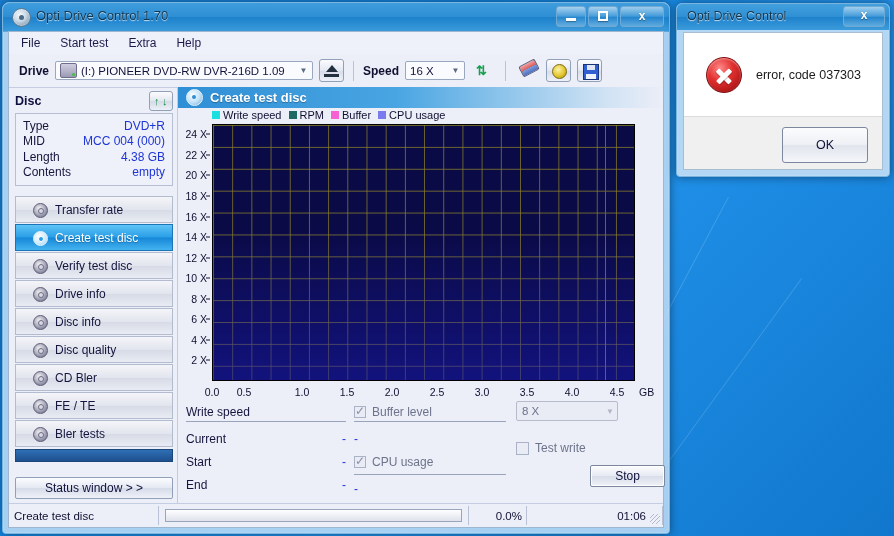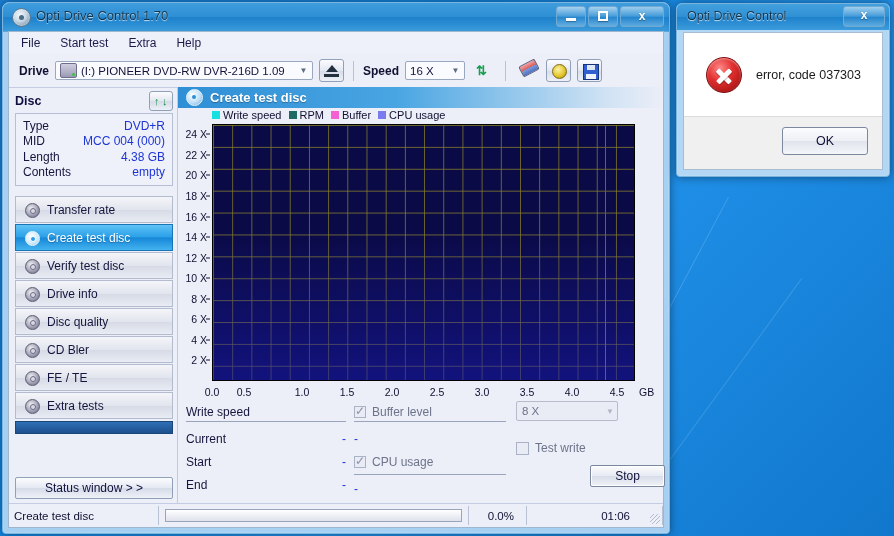--- a/index.html
+++ b/index.html
@@ -117,21 +117,21 @@
              box-sizing:border-box;}
   .disc-btn{margin-left:5px;width:22px;height:20px;border:1px solid #8fa0b8;border-radius:3px;
     background:linear-gradient(to bottom,#fbfcfe,#e2e6f0 50%,#d3d8e6 51%,#ecf0f6);
     position:relative;cursor:pointer;box-sizing:border-box;}
   .disc-btn:after{content:"";position:absolute;left:4px;top:3px;width:13px;height:13px;border-radius:50%;
     background:radial-gradient(circle at 42% 38%,#f7f7c8 0%,#e8e27e 48%,#bdb44a 78%,#8f8a35 100%);
     border:1px solid #7c7730;}
 
   .navlist{margin-top:10px;}
   .navitem{
-    height:27px;display:flex;align-items:center;padding-left:8px;margin-bottom:1px;
+    height:27px;display:flex;align-items:center;padding-left:16px;margin-bottom:1px;
     border:1px solid #b3bccf;box-sizing:border-box;cursor:pointer;
     background:linear-gradient(to bottom,#f4f5f9,#e2e5ee 50%,#d6dae6 51%,#e9ecf3);
     color:#15153d;font-size:12px;
   }
   .navitem.active{
     background:linear-gradient(to bottom,#5fc3f5 0%,#2a9fe8 48%,#1687d8 52%,#44b3f0 100%);
     border-color:#1b74b5;color:#fff;text-shadow:0 1px 1px rgba(0,0,0,.25);
   }
   .navitem .nico{width:16px;height:16px;margin-right:7px;position:relative;flex:0 0 auto;}
   .navitem .nico:before{content:"";position:absolute;left:1px;top:1px;width:13px;height:13px;
@@ -215,22 +215,22 @@
 
   
   .statusbar{position:absolute;left:0;right:0;bottom:0;height:23px;
     background:#eceef8;border-top:1px solid #c5cde2;display:flex;align-items:center;font-size:11.5px;color:#101030;}
   .sb-cell{border:1px solid #b9c1d4;border-left:none;border-top:none;border-bottom:none;
            height:19px;display:flex;align-items:center;padding:0 6px;box-sizing:border-box;}
   .sb-task{width:150px;padding-left:5px;}
   .sb-prog{width:310px;display:flex;align-items:center;}
   .progress{flex:1 1 auto;height:13px;border:1px solid #9aa4bb;background:#f2f3f8;position:relative;
             box-sizing:border-box;background-image:linear-gradient(to bottom,#ffffff,#dfe2ec);}
-  .sb-pct{width:58px;justify-content:flex-end;padding-right:12px;}
-  .sb-time{flex:1 1 auto;justify-content:flex-end;padding-right:32px;}
+  .sb-pct{width:58px;justify-content:flex-end;padding-right:4px;}
+  .sb-time{flex:1 1 auto;justify-content:flex-end;padding-right:16px;}
   .grip{position:absolute;right:3px;bottom:3px;width:10px;height:10px;
     background:
       linear-gradient(135deg,transparent 46%,#9aa4bb 46%,#9aa4bb 54%,transparent 54%) 0 0/4px 4px;
     opacity:.7;}
 
   
   .dlg{
     position:absolute;left:676px;top:3px;width:214px;height:174px;
     border-radius:6px 6px 4px 4px;background:rgba(195,223,246,.9);
     border:1px solid #79b4df;box-sizing:border-box;
@@ -251,21 +251,21 @@
   .err-ico{width:34px;height:34px;border-radius:50%;flex:0 0 auto;margin-right:14px;position:relative;
     background:radial-gradient(circle at 38% 30%,#ff8a8a 0%,#e33131 40%,#b81b1b 72%,#8d0f0f 100%);
     border:1px solid #7d0d0d;box-shadow:inset 0 1px 2px rgba(255,255,255,.5);}
   .err-ico:before,.err-ico:after{content:"";position:absolute;left:8px;top:15.5px;width:18px;height:4.5px;
     background:#fff;border-radius:1px;box-shadow:0 1px 1px rgba(0,0,0,.25);}
   .err-ico:before{transform:rotate(45deg);}
   .err-ico:after{transform:rotate(-45deg);}
   .err-txt{font-size:12.5px;color:#1a1a1a;}
   .dlg-footer{position:absolute;left:0;right:0;bottom:0;height:52px;background:#f0f0f0;
     border-top:1px solid #dcdcdc;}
-  .ok-btn{position:absolute;right:14px;top:10px;width:86px;height:28px;
+  .ok-btn{position:absolute;right:14px;top:10px;width:86px;height:36px;
     border:1px solid #7b889e;border-radius:3px;box-sizing:border-box;
     background:linear-gradient(to bottom,#fbfcfe,#eef0f5 48%,#e1e4ec 52%,#f4f6fa);
     display:flex;align-items:center;justify-content:center;font-size:12.5px;color:#10103a;cursor:pointer;}
 </style>
 </head>
 <body>
 
 <div class="desk-swoosh sw1"></div>
 <div class="desk-swoosh sw2"></div>
 
@@ -373,33 +373,37 @@
           <div class="navitem">
             <span class="nico"></span>
             <span>Verify test disc</span>
           </div>
           <div class="navitem">
             <span class="nico"></span>
             <span>Drive info</span>
           </div>
           <div class="navitem">
             <span class="nico"></span>
+            <span>Disc info</span>
+          </div>
+          <div class="navitem">
+            <span class="nico"></span>
             <span>Disc quality</span>
           </div>
           <div class="navitem">
             <span class="nico"></span>
             <span>CD Bler</span>
           </div>
           <div class="navitem">
             <span class="nico"></span>
             <span>FE / TE</span>
           </div>
           <div class="navitem">
             <span class="nico"></span>
-            <span>Extra tests</span>
+            <span>Bler tests</span>
           </div>
           <div class="navfill"></div>
         </div>
 
         <div class="statuswin">Status window &gt; &gt;</div>
       </div>
 
       <div class="mainpanel">
 
         <div class="panelhead">

